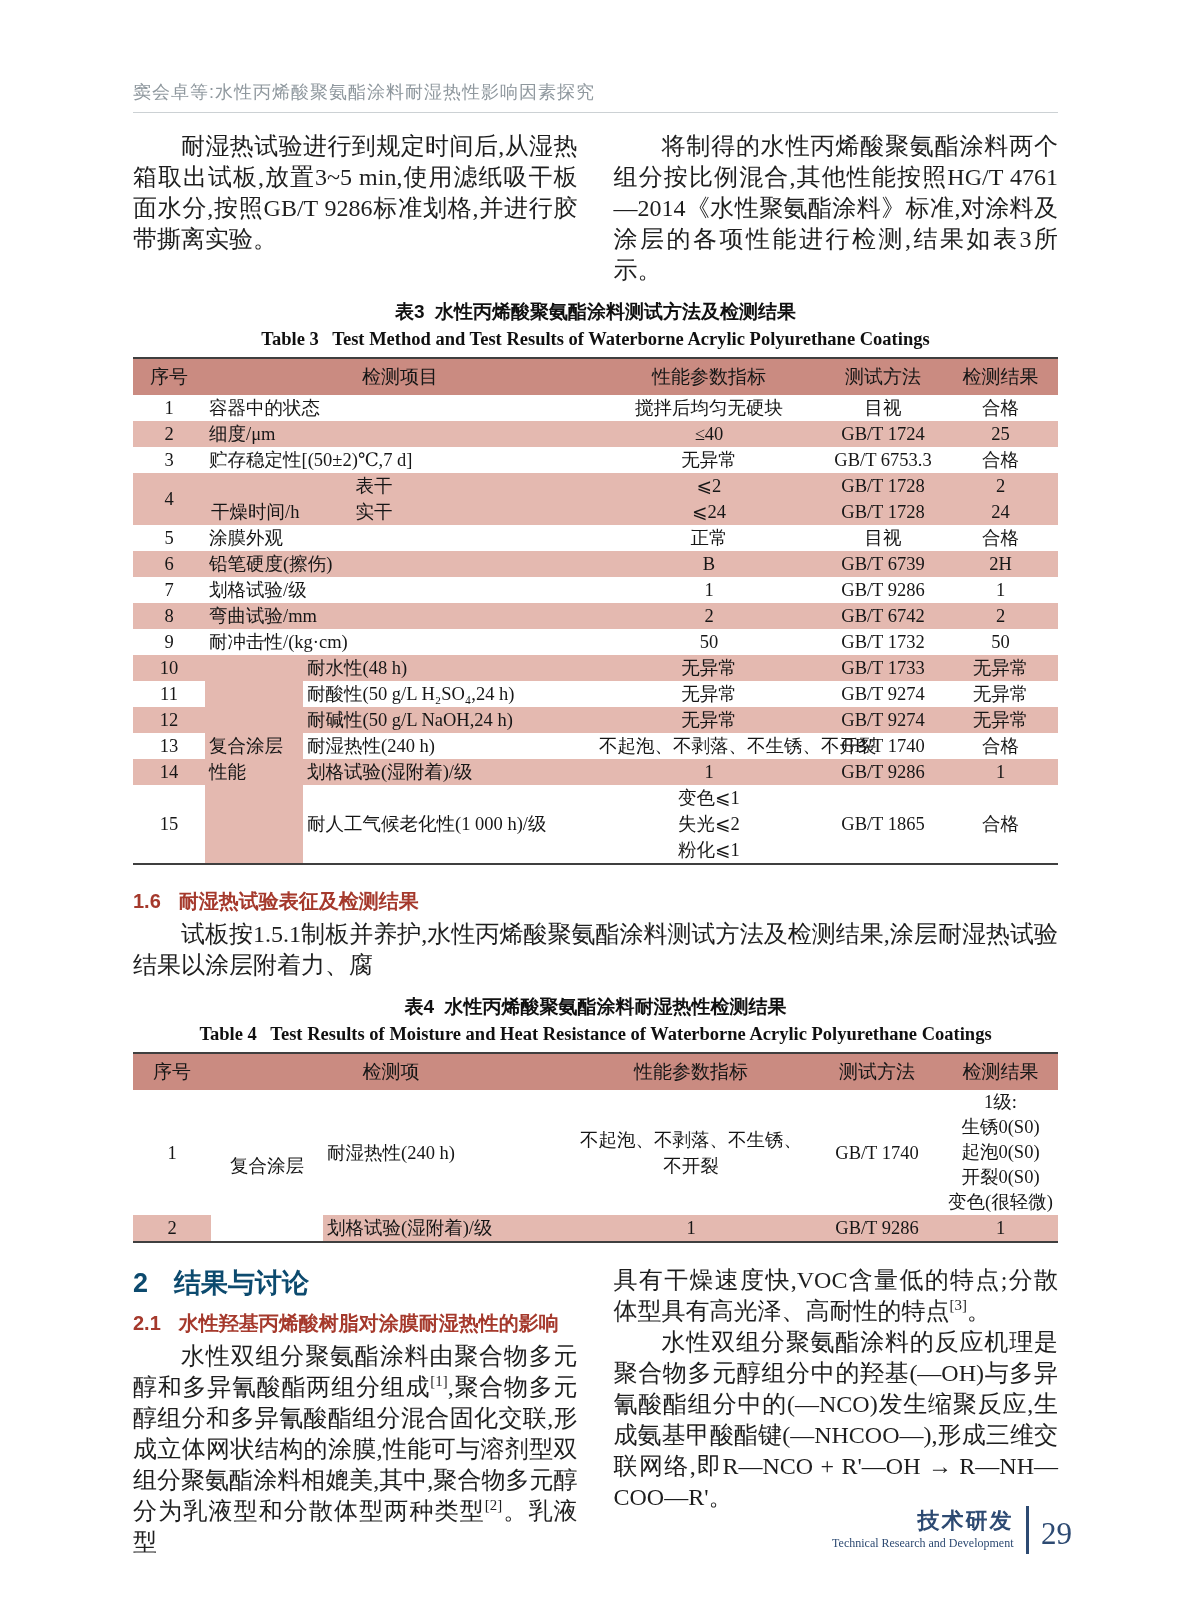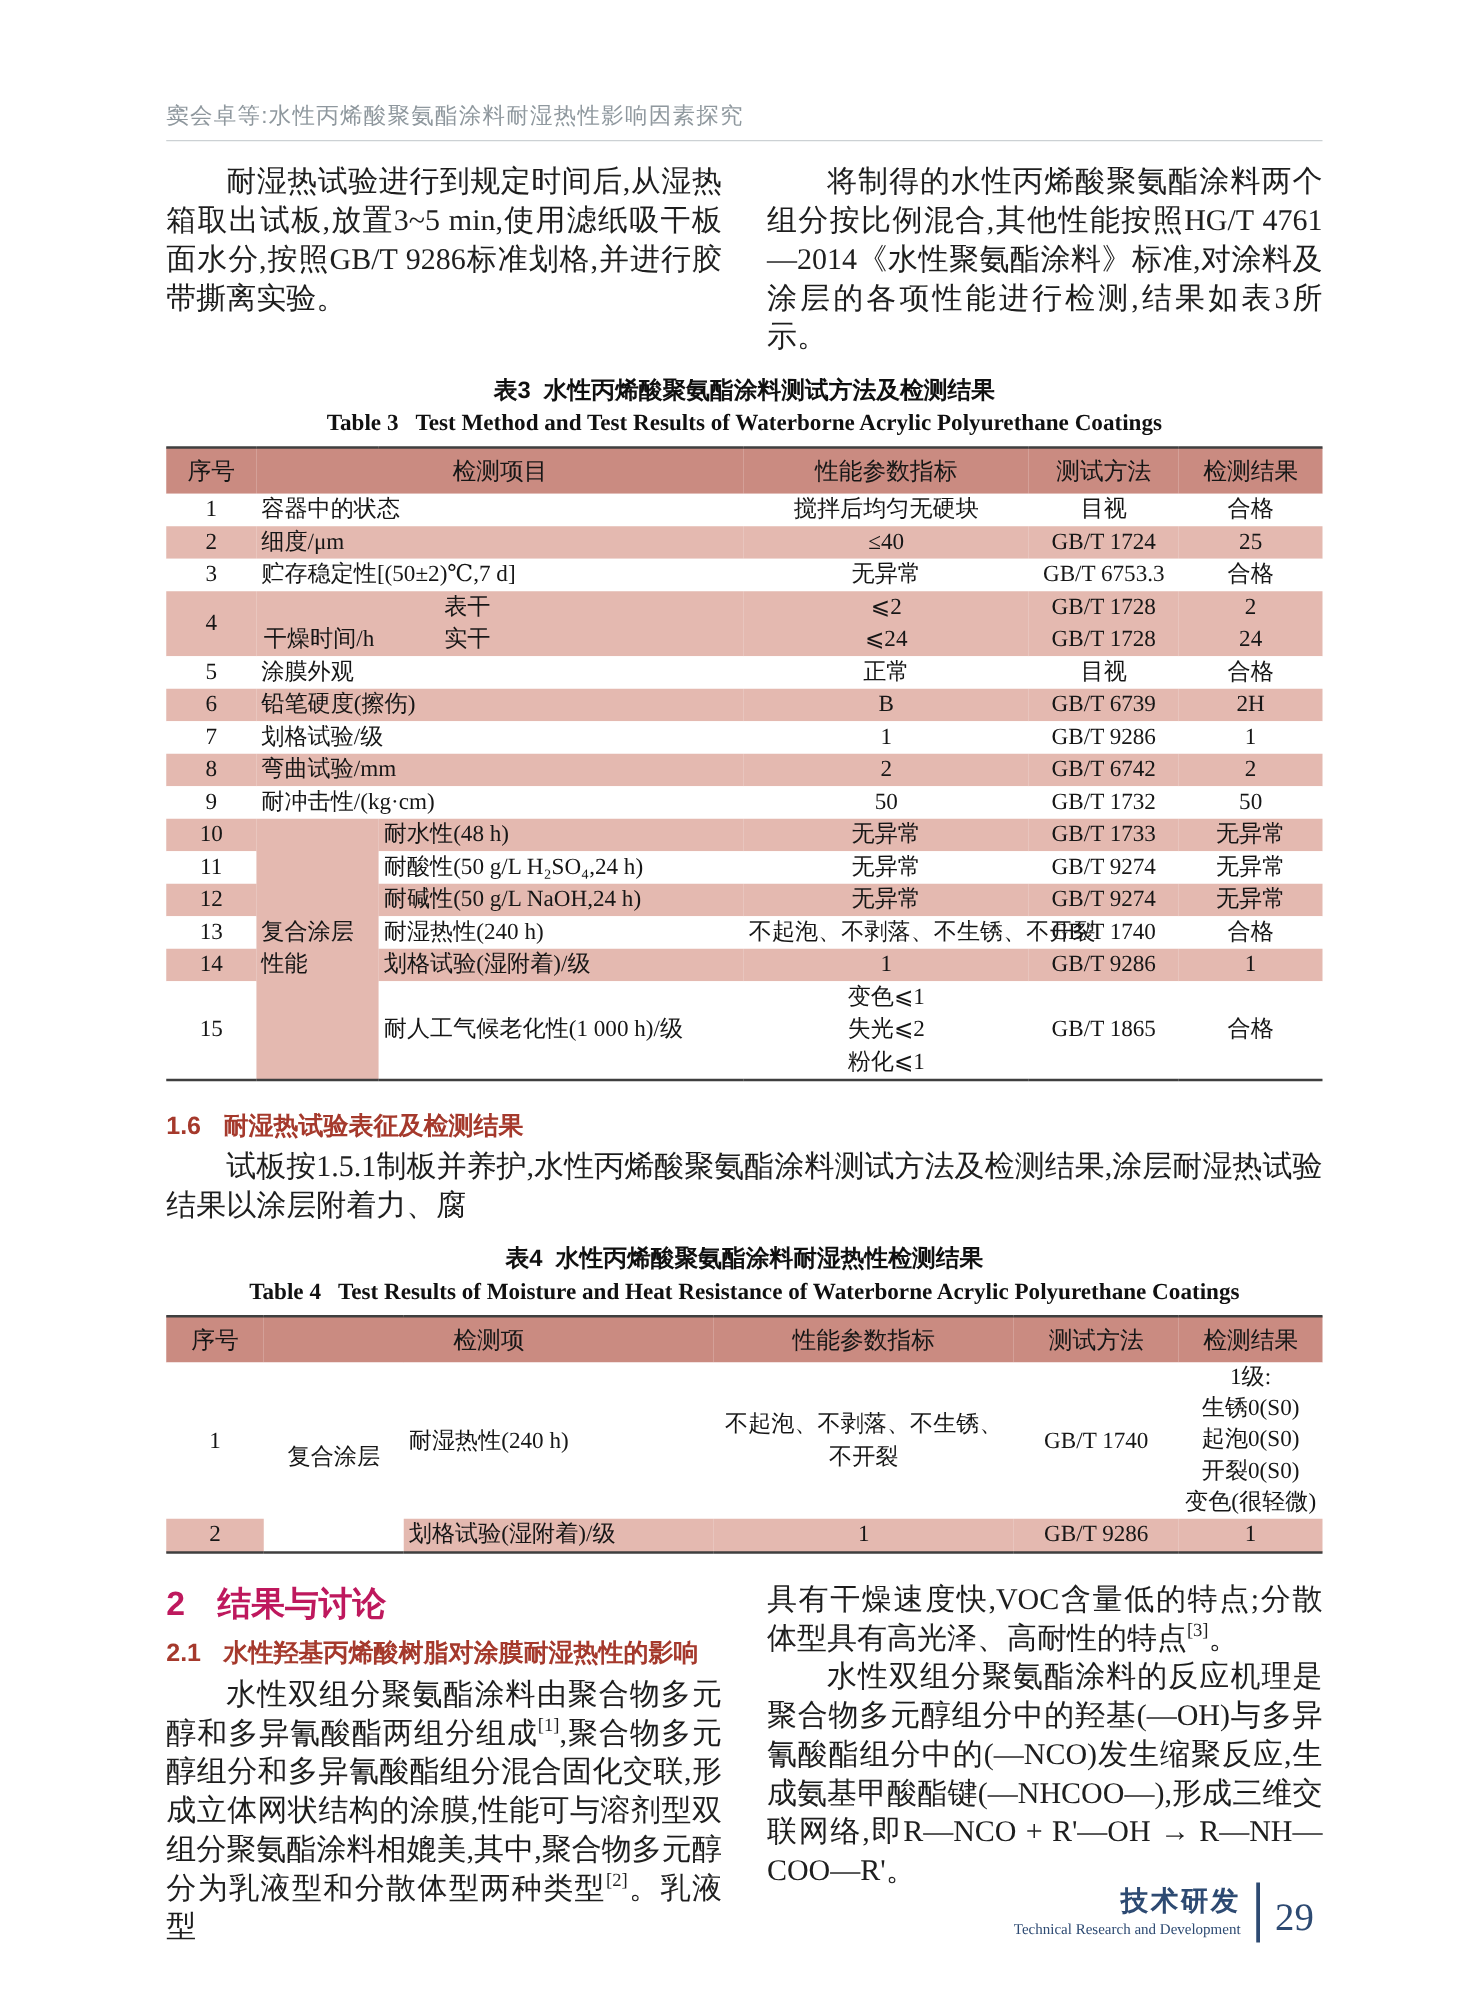--- a/index.html
+++ b/index.html
@@ -25,21 +25,21 @@
   .indent { text-indent:2em; }
   sup { font-size:0.62em; line-height:0; vertical-align:super; }
 
   
   .h3head { font-family:"Liberation Sans","DejaVu Sans",sans-serif; font-weight:bold;
     font-size:20px; line-height:28px; margin-bottom:4px; }
   .h3head .num { color:#a5392c; margin-right:18px; }
   .h3head .ttl { color:#3d3d3d; }
   .h3head.red .ttl { color:#a5392c; }
   .h2head { font-family:"Liberation Sans","DejaVu Sans",sans-serif; font-weight:bold;
-    font-size:27px; line-height:36px; color:#be185d; margin-bottom:8px; }
+    font-size:27px; line-height:36px; color:#0c4a6e; margin-bottom:8px; }
   .h2head .num { margin-right:26px; }
 
   
   .caption { text-align:center; margin-top:13px; }
   .cap-cn { font-weight:bold; font-size:19px; color:#101010; white-space:pre-wrap;
     font-family:"Liberation Sans","DejaVu Sans",sans-serif; }
   .cap-en { font-weight:bold; font-size:18.5px; color:#101010; white-space:pre-wrap;
     margin-top:4px; font-family:"Liberation Serif","DejaVu Serif",serif; }
 
   
@@ -60,21 +60,21 @@
   .stack3 span { display:block; line-height:26px; }
   .dry { display:flex; align-items:flex-end; }
   .dry .dryname { margin-left:2px; }
   .dry .drysub { margin-left:56px; }
   .dry .drysub span { display:block; line-height:26px; }
   td.nowrap { white-space:nowrap; }
   .res5 span { display:block; line-height:25px; }
   .padrow td { padding-top:4px; padding-bottom:4px; }
 
   
-  .footer { position:absolute; right:136px; bottom:46px; display:flex;
+  .footer { position:absolute; right:115px; bottom:46px; display:flex;
     align-items:center; gap:12px; }
   .footer-text { text-align:right; }
   .footer-cn { font-family:"Liberation Sans","DejaVu Sans",sans-serif; font-weight:bold;
     font-size:22px; color:#2d4a72; letter-spacing:2px; line-height:24px; }
   .footer-en { font-size:12px; color:#2d4a72; margin-top:3px;text-align:right; }
   .footer-bar { width:3.5px; height:48px; background:#2d4a72; }
   .footer-page { font-size:31px; color:#2d4a72; padding-top:8px; }
 </style>
 </head>
 <body>

